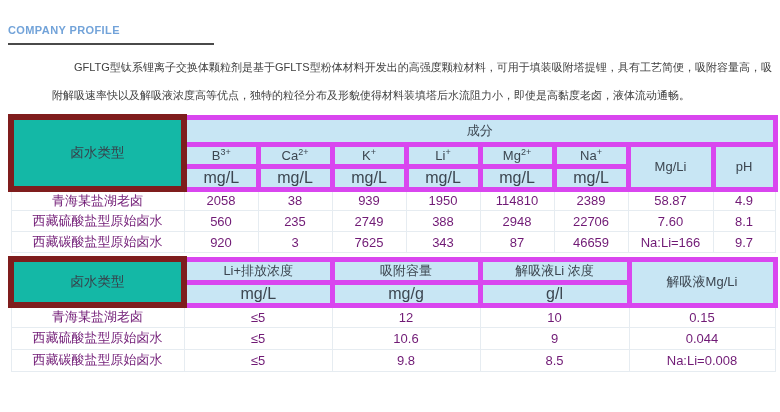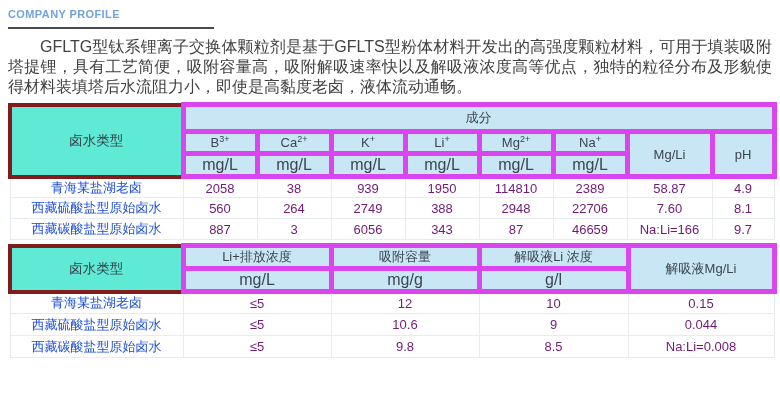--- a/index.html
+++ b/index.html
@@ -1,49 +1,49 @@
 <!DOCTYPE html>
 <html><head>
 <meta charset="utf-8">
 <style>
   * { margin:0; padding:0; box-sizing:border-box; }
   body { background:#ffffff; }
   .page {
     width:780px; height:412px; background:#ffffff; overflow:hidden;
     font-family:"Liberation Sans", sans-serif; position:relative;
   }
-  .content { padding:0 8px; }
+  .content { padding:16px 8px; }
 
   .eyebrow {
     padding-top:8px; font-size:11px; letter-spacing:0.4px;
     color:#72a3d9; font-weight:bold;
   }
   .title {
     margin-top:3px; font-size:20px; font-weight:bold; color:#2a58a9;
   }
   .title-rule { width:206px; height:2px; background:#4a4a4a; margin-top:7px; }
 
   .intro {
-    margin-top:8px; font-size:16px; line-height:20px; color:#404040;
-    text-indent:2em; text-align:justify;
+    margin-top:8px; font-size:11px; line-height:28px; color:#404040;
+    text-indent:2em; text-align:justify;margin-left:44px;
   }
   .note { margin-top:3px; font-size:11px; color:#8c8c8c; text-align:right; }
 
   table { border-collapse:collapse; width:764px; table-layout:fixed; }
   .t1 { margin-top:5px; }
   .t2 { margin-top:3px; }
   th, td { font-weight:normal; text-align:center; vertical-align:middle; padding:0; }
 
   .hdr  { background:#c8e6f4; border:5px solid #d946ef; color:#3c4650; font-size:13px; }
-  .blue { background:#5eead4; border:4px solid #7f1d1d; color:#37424c; font-size:13.5px; }
+  .blue { background:#14b8a6; border:6px solid #7f1d1d; color:#37424c; font-size:13.5px; }
   .unit { font-size:16px; }
   sup { font-size:9px; }
 
   td { background:#ffffff; border:1px solid #e6ecf1; color:#701a75; font-size:13px; }
-  td.name { color:#1d4ed8; }
+  td.name { color:#701a75; }
 
   .t1 .r-group { height:27px; }
   .t1 .r-ion   { height:22px; }
   .t1 .r-unit  { height:21px; }
   .t1 .r-data  { height:21px; }
   .t2 .r-h1    { height:23px; }
   .t2 .r-h2    { height:22px; }
   .t2 .r-data  { height:22px; }
 </style>
 </head>
@@ -99,33 +99,33 @@
         <td>939</td>
         <td>1950</td>
         <td>114810</td>
         <td>2389</td>
         <td>58.87</td>
         <td>4.9</td>
       </tr>
       <tr class="r-data">
         <td class="name">西藏硫酸盐型原始卤水</td>
         <td>560</td>
-        <td>264</td>
+        <td>235</td>
         <td>2749</td>
         <td>388</td>
         <td>2948</td>
         <td>22706</td>
         <td>7.60</td>
         <td>8.1</td>
       </tr>
       <tr class="r-data">
         <td class="name">西藏碳酸盐型原始卤水</td>
-        <td>887</td>
+        <td>920</td>
         <td>3</td>
-        <td>6056</td>
+        <td>7625</td>
         <td>343</td>
         <td>87</td>
         <td>46659</td>
         <td>Na:Li=166</td>
         <td>9.7</td>
       </tr>
     </tbody>
       </table>
 
     <table class="t2">

